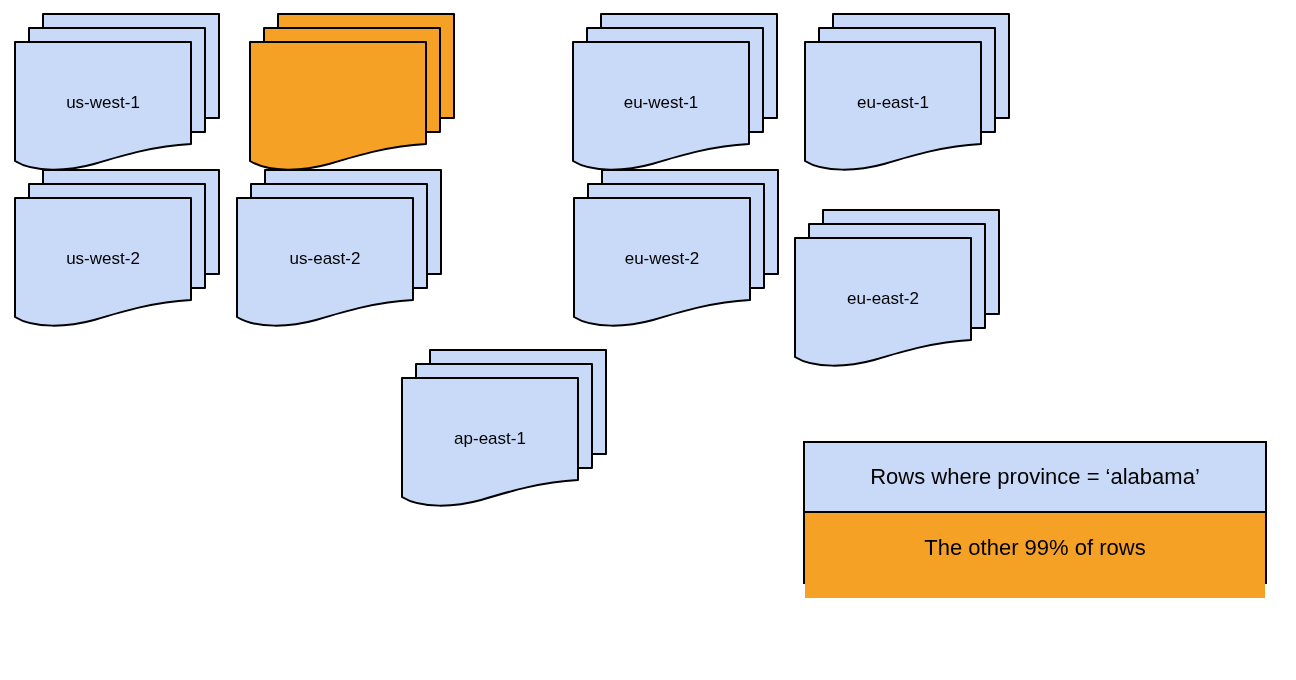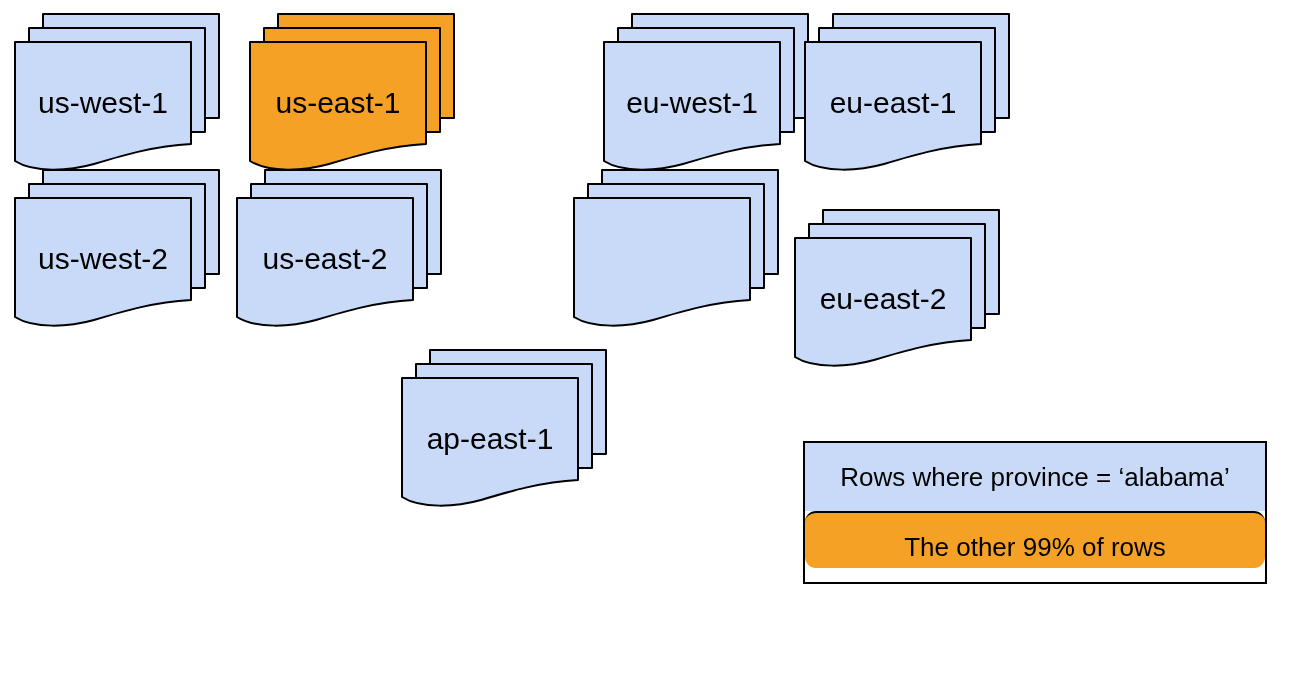--- a/index.html
+++ b/index.html
@@ -35,49 +35,48 @@
   .fill-blue  { fill: var(--blue,  #c9daf8); }
   .fill-orange{ fill: var(--orange,#f4a126); }
   .stack-label {
     position: absolute;
     left: 1px;
     top: 76px;
     width: 176px;
     height: 28px;
     line-height: 28px;
     text-align: center;
-    font-size: 30px;
+    font-size: 17px;
     white-space: nowrap;
   }
   .legend {
     position: absolute;
     left: 803px;
     top: 441px;
     width: 464px;
     height: 143px;
     box-sizing: border-box;
     border: 2px solid var(--stroke, #000000);
   }
   .legend-row {
     box-sizing: border-box;
     width: 100%;
     text-align: center;
-    font-size: 26px;
+    font-size: 22px;
   }
   .legend-row.row-blue {
     height: 68px;
     line-height: 68px;
     background: var(--blue, #c9daf8);
   }
   .legend-row.row-orange {
-    height: 57px;
+    height: 87px;
     line-height: 69px;
     border-top: 2px solid var(--stroke, #000000);
     background: var(--orange, #f4a126);
-    border-radius: 11px;
   }
 </style>
 </head>
 <body>
 
 <svg width="0" height="0" style="position:absolute" aria-hidden="true">
   <defs>
     <g id="doc-stack">
       <rect class="doc-shape" x="29" y="1" width="176" height="104"></rect>
       <rect class="doc-shape" x="15" y="15" width="176" height="104"></rect>
@@ -92,55 +91,55 @@
     <svg width="206" height="162" viewBox="0 0 206 162">
         <use href="#doc-stack" class="fill-blue"></use>
       </svg>
     <div class="stack-label">us-west-1</div>
   </div>
 
   <div class="stack" style="left:249px; top:13px;">
     <svg width="206" height="162" viewBox="0 0 206 162">
         <use href="#doc-stack" class="fill-orange"></use>
       </svg>
-    <div class="stack-label">us-east-1</div>
   </div>
 
   <div class="stack" style="left:14px; top:169px;padding-left:36px;">
     <svg width="206" height="162" viewBox="0 0 206 162">
         <use href="#doc-stack" class="fill-blue"></use>
       </svg>
     <div class="stack-label">us-west-2</div>
   </div>
 
   <div class="stack" style="left:236px; top:169px;">
     <svg width="206" height="162" viewBox="0 0 206 162">
         <use href="#doc-stack" class="fill-blue"></use>
       </svg>
     <div class="stack-label">us-east-2</div>
   </div>
 
-  <div class="stack" style="left:572px; top:13px;margin-left:31px;">
+  <div class="stack" style="left:572px; top:13px;">
     <svg width="206" height="162" viewBox="0 0 206 162">
         <use href="#doc-stack" class="fill-blue"></use>
       </svg>
     <div class="stack-label">eu-west-1</div>
   </div>
 
   <div class="stack" style="left:804px; top:13px;">
     <svg width="206" height="162" viewBox="0 0 206 162">
         <use href="#doc-stack" class="fill-blue"></use>
       </svg>
     <div class="stack-label">eu-east-1</div>
   </div>
 
   <div class="stack" style="left:573px; top:169px;">
     <svg width="206" height="162" viewBox="0 0 206 162">
         <use href="#doc-stack" class="fill-blue"></use>
       </svg>
+    <div class="stack-label">eu-west-2</div>
   </div>
 
   <div class="stack" style="left:794px; top:169px;margin-top:40px;">
     <svg width="206" height="162" viewBox="0 0 206 162">
         <use href="#doc-stack" class="fill-blue"></use>
       </svg>
     <div class="stack-label">eu-east-2</div>
   </div>
 
   <div class="stack" style="left:401px; top:349px;">

